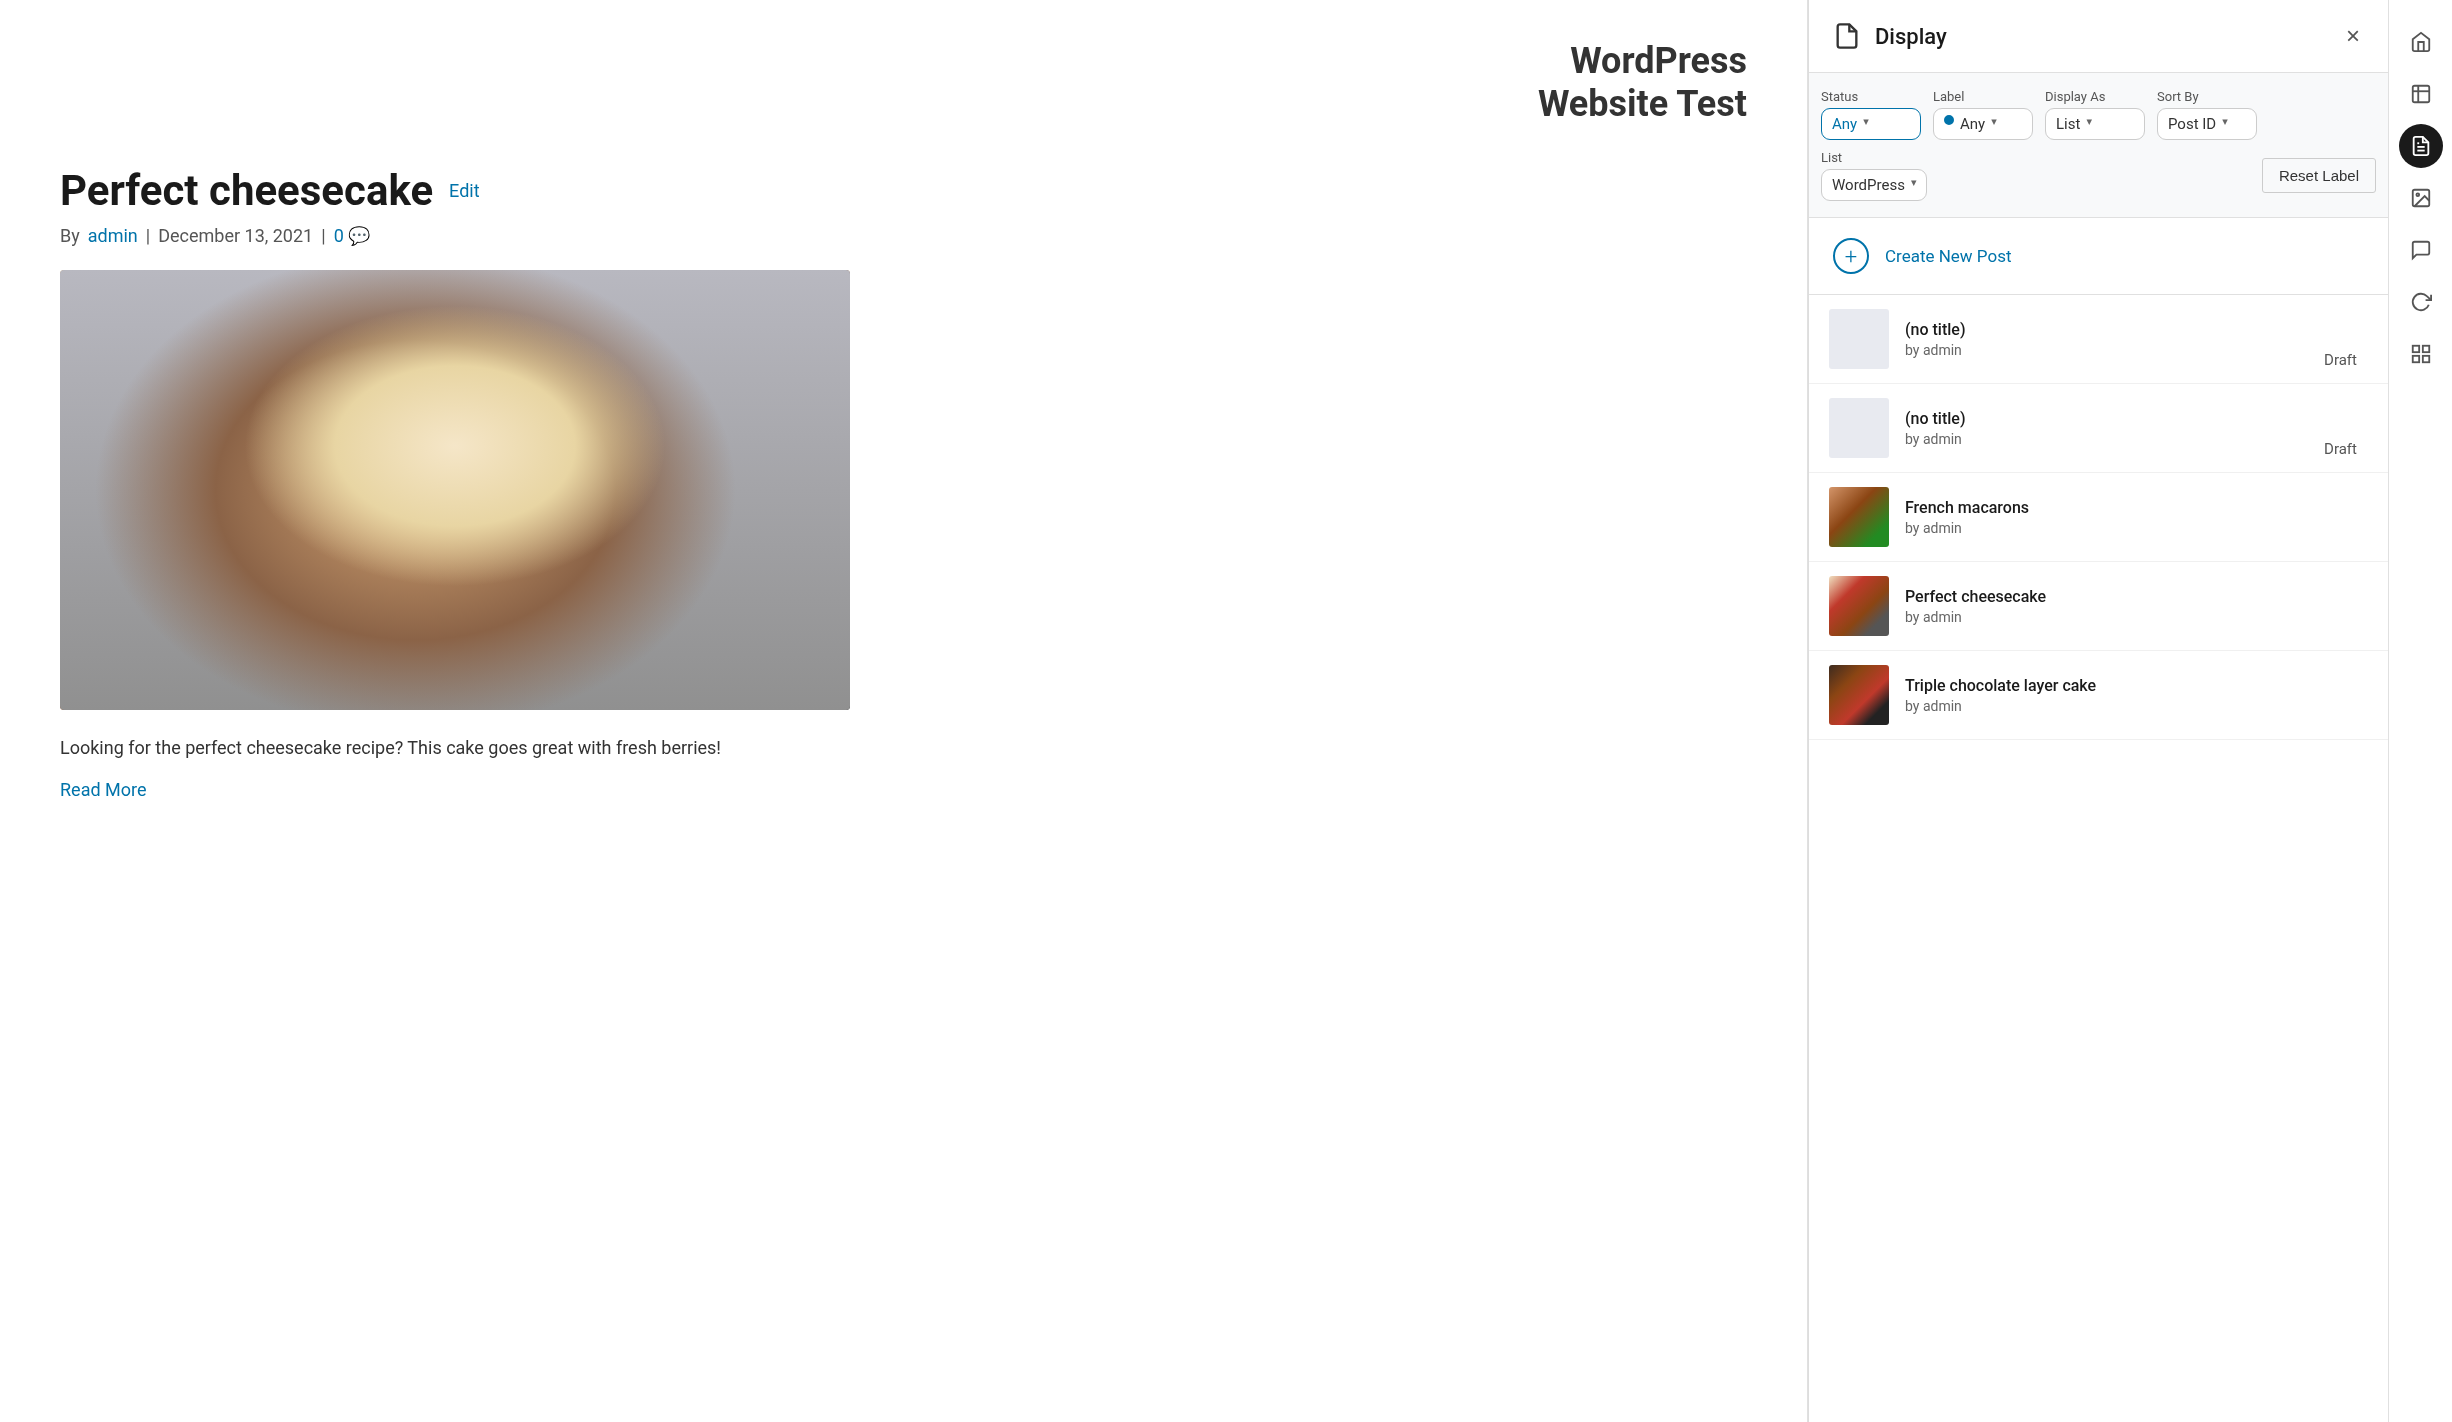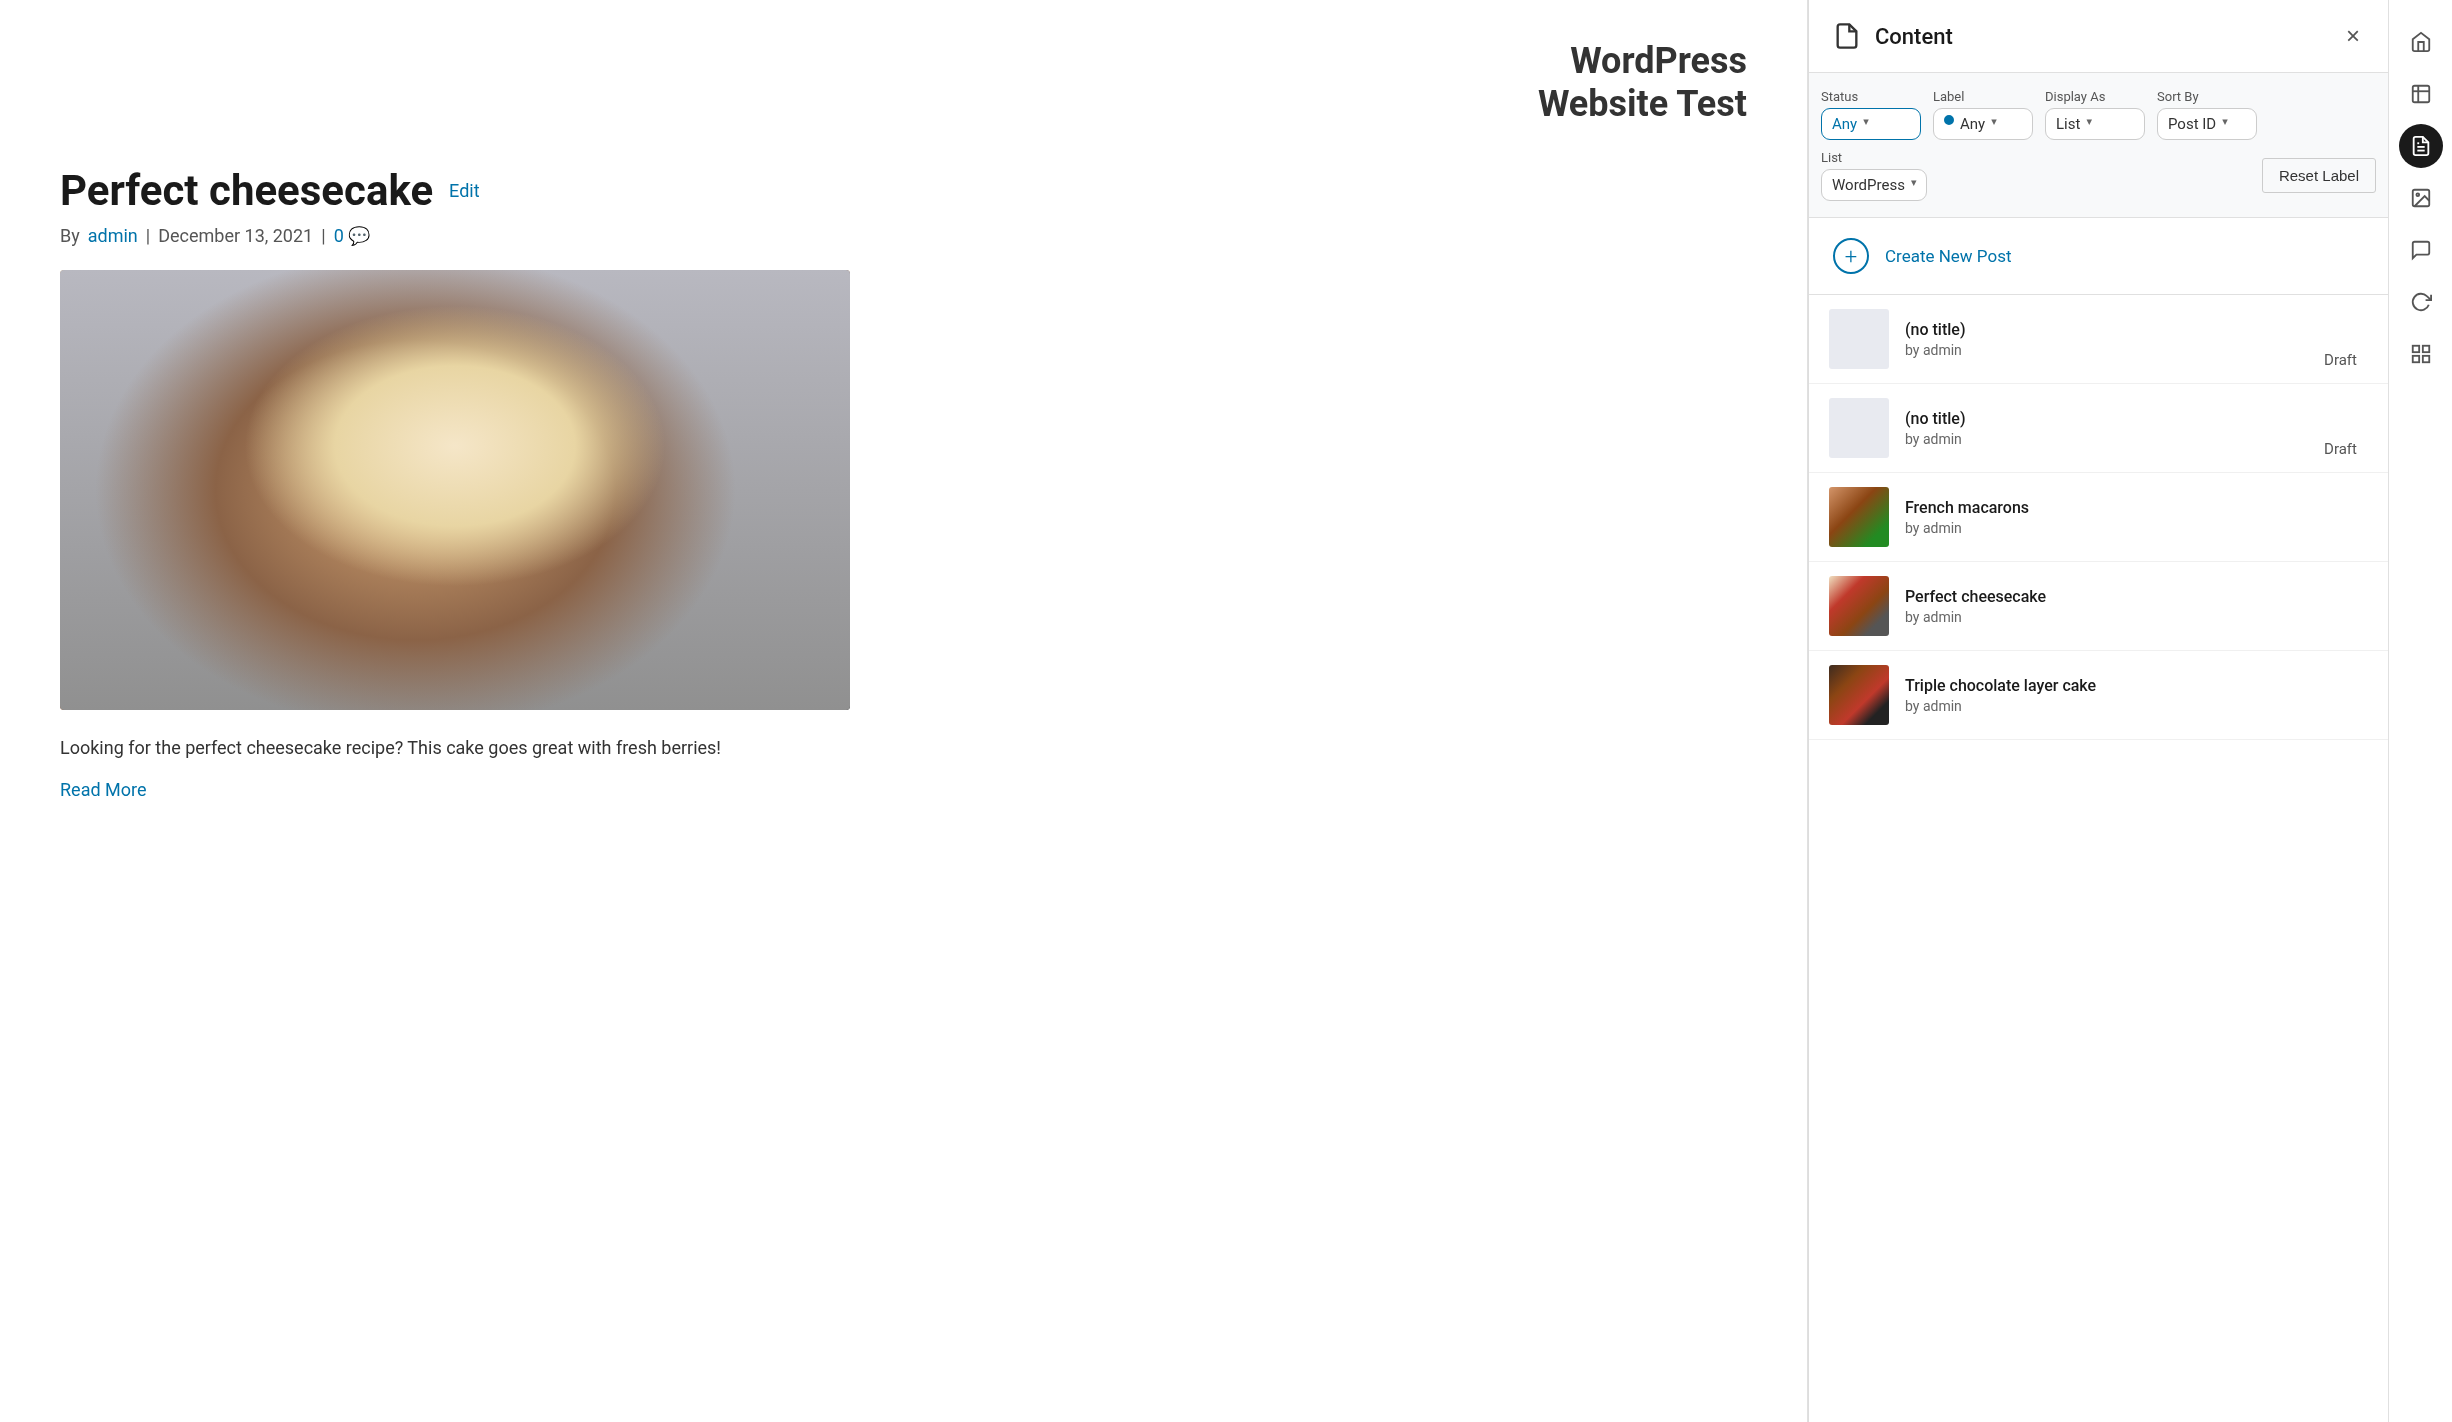--- a/index.html
+++ b/index.html
@@ -346,21 +346,21 @@
   <a class="read-more" href="#">Read More</a>
 </div>
 
 <div class="right-panel">
 
   <div class="panel-header">
     <svg class="panel-icon" viewBox="0 0 24 24" fill="none" stroke="currentColor" stroke-width="2">
       <path d="M14 2H6a2 2 0 0 0-2 2v16a2 2 0 0 0 2 2h12a2 2 0 0 0 2-2V8z"></path>
       <polyline points="14 2 14 8 20 8"></polyline>
     </svg>
-    <span class="panel-title">Content</span>
+    <span class="panel-title">Display</span>
     <button class="close-btn">×</button>
   </div>
 
 
   <div class="filters">
     <div class="filter-row">
       <div class="filter-group">
         <span class="filter-label">Status</span>
         <div class="filter-select">
           <span>Any</span>

